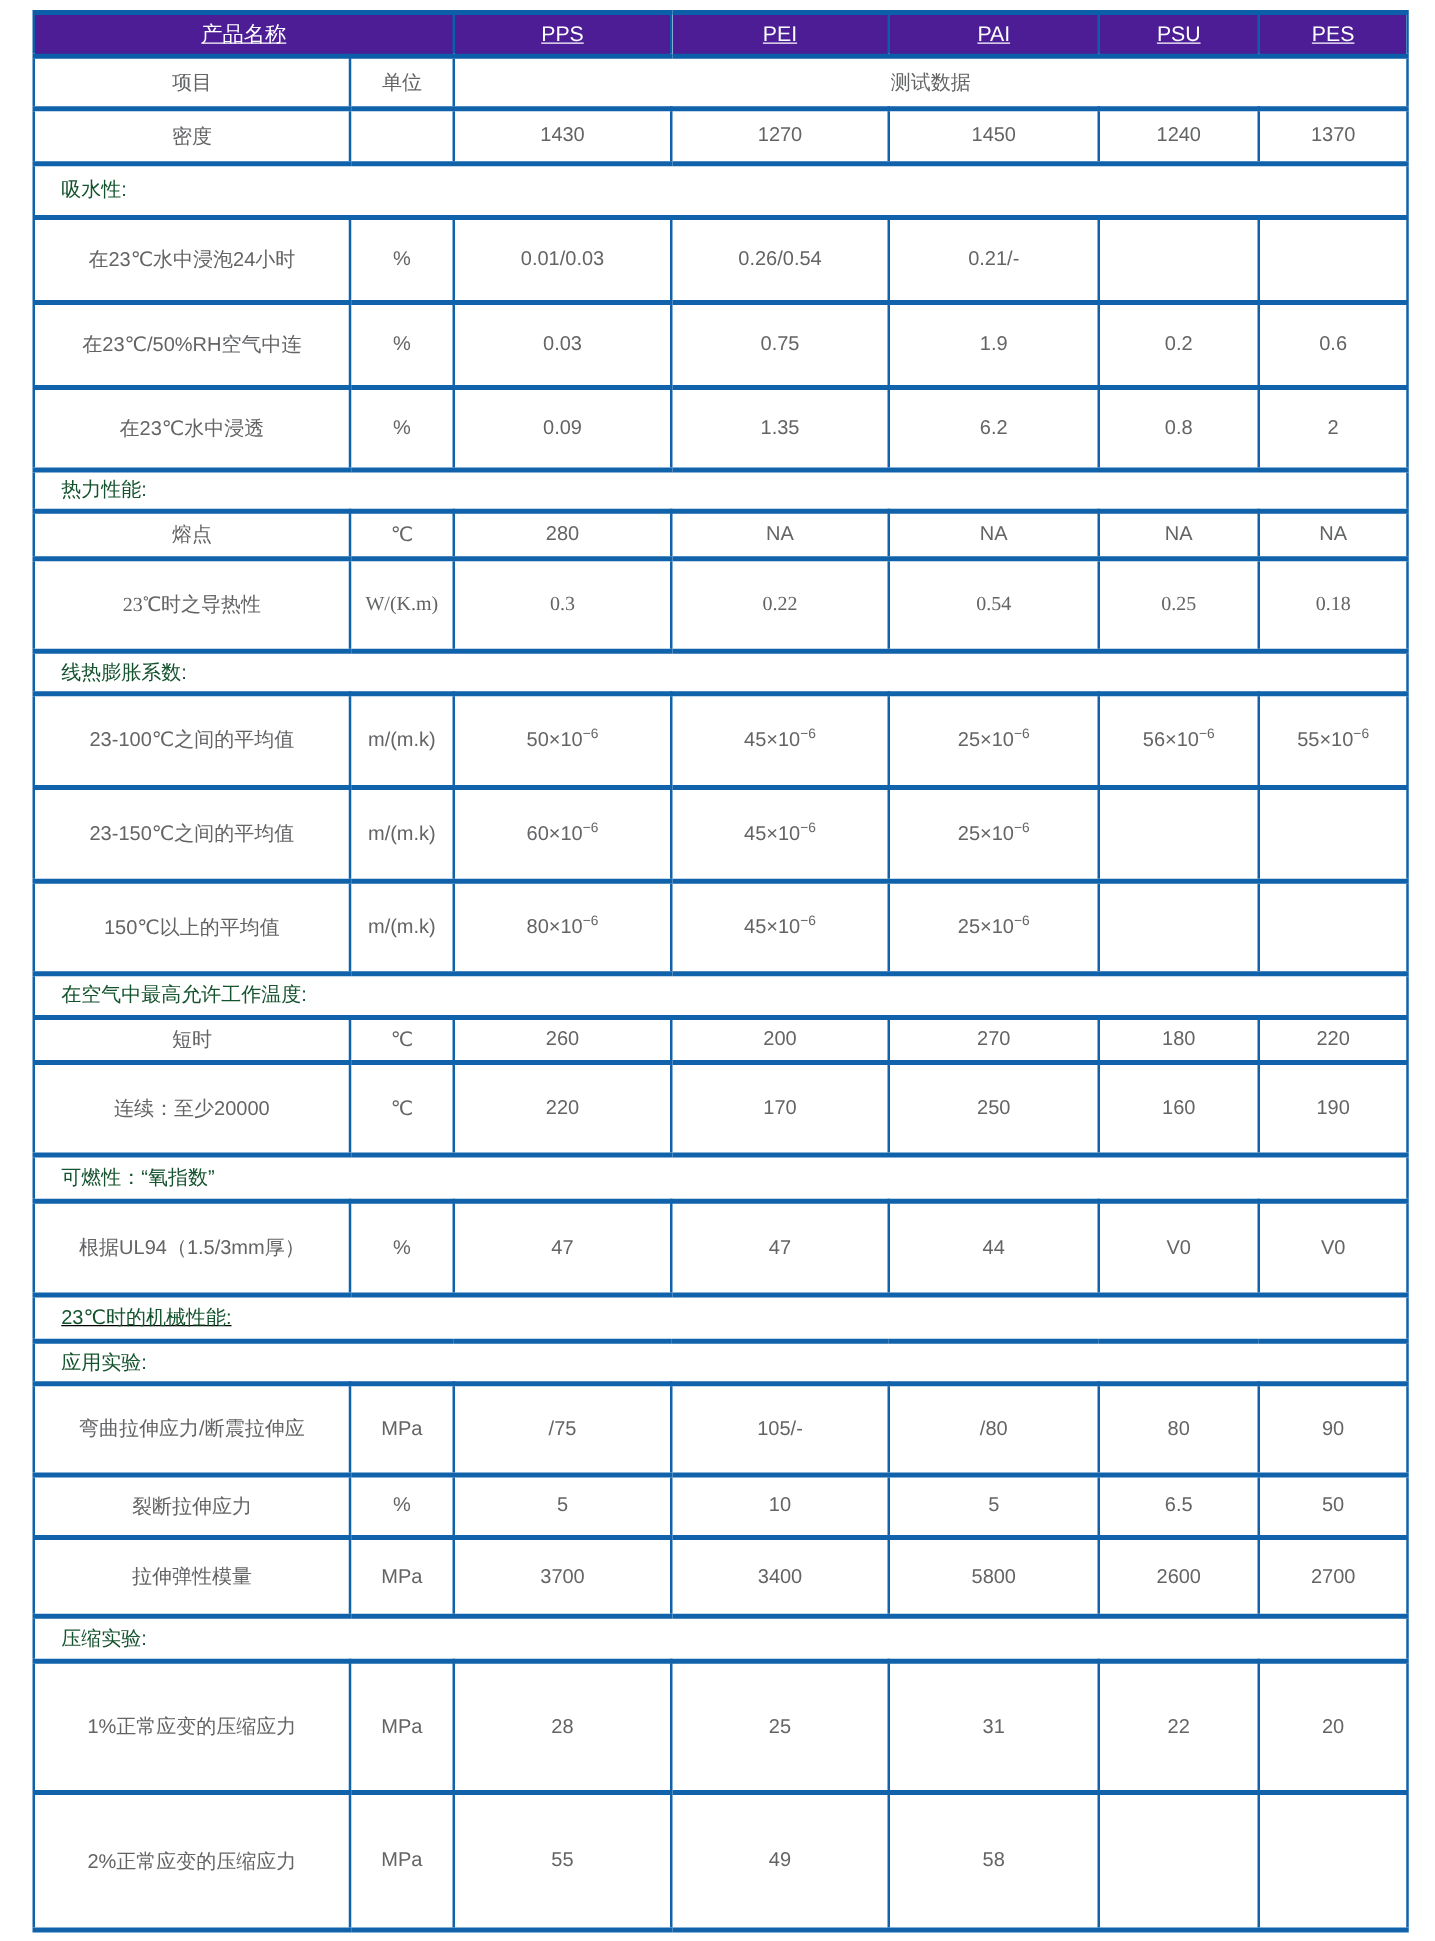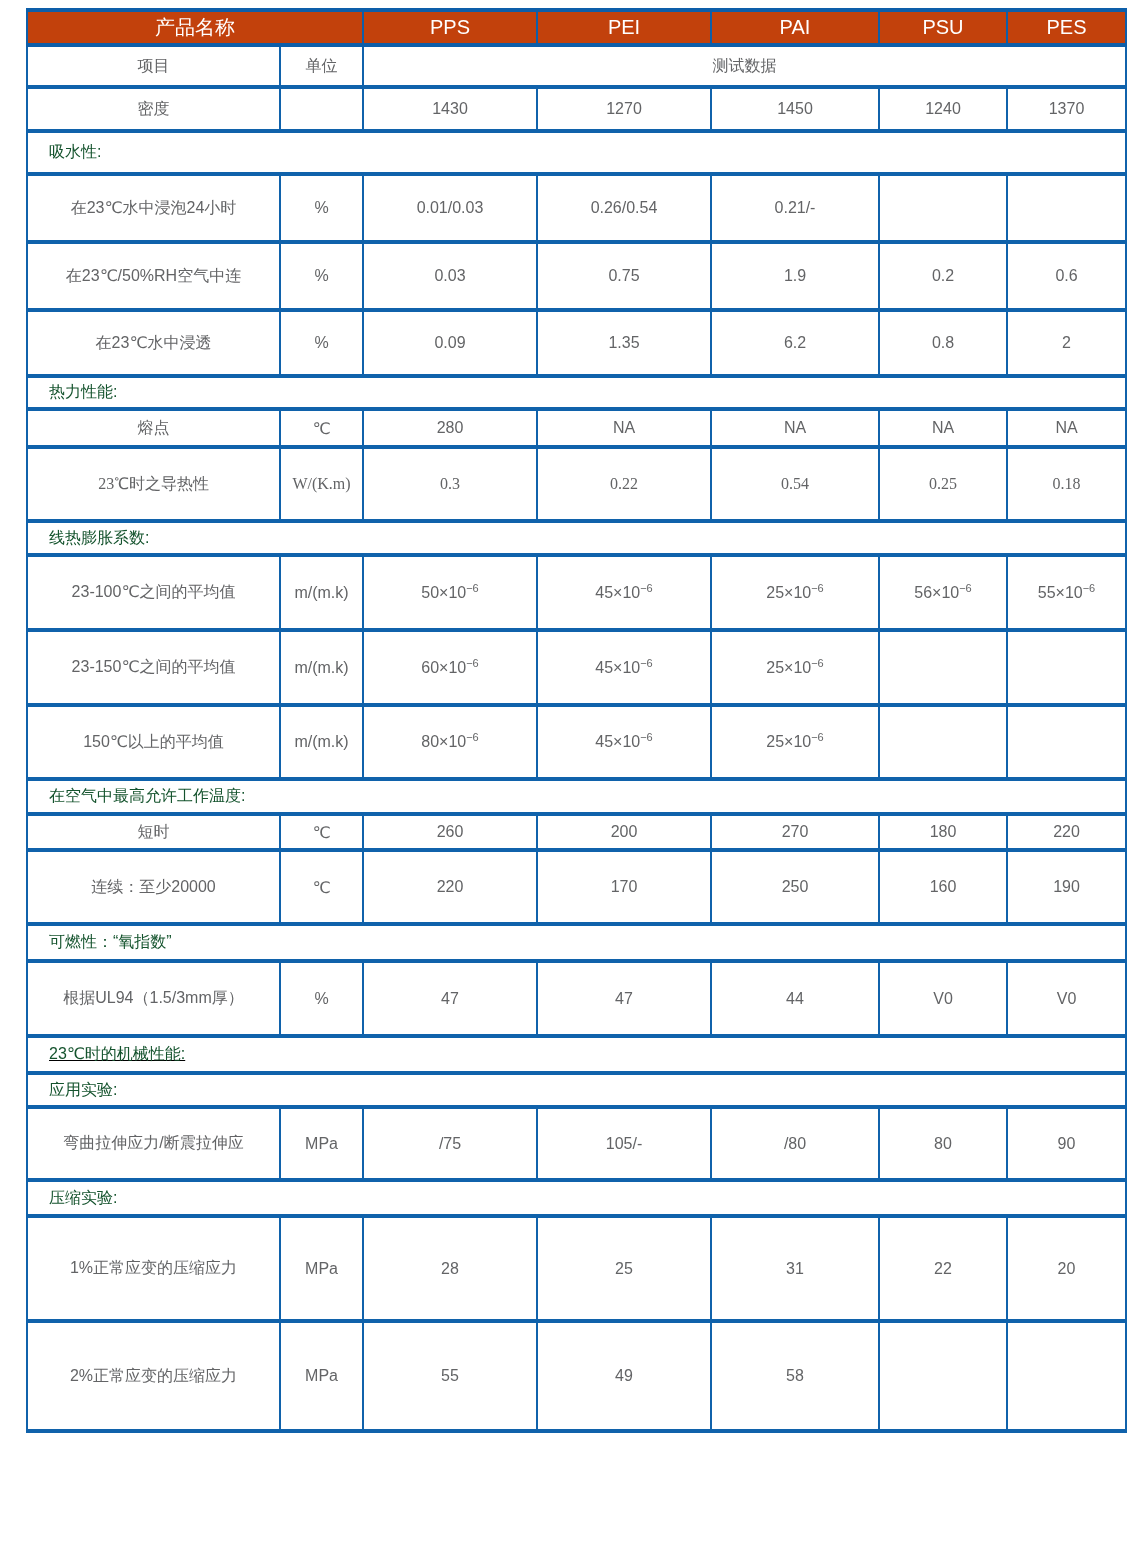--- a/index.html
+++ b/index.html
@@ -29,24 +29,25 @@
     text-align: center;
     vertical-align: middle;
     padding: 0;
     color: #636466;
     font-size: 16px;
     font-weight: normal;
     overflow: hidden;
     white-space: nowrap;
   }
   table.spec thead th {
-    background: #c2410c;
+    background: #4c1d95;
     color: #ffffff;
-    font-size: 20px;
+    font-size: 17px;
     border-color: #0d5ea9;
+    text-decoration: underline;
   }
   table.spec td.section-cell {
     text-align: left;
     padding-left: 21px;
     color: #14532d;
   }
   table.spec sup {
     font-size: 11px;
     vertical-align: super;
     line-height: 0;
@@ -214,20 +215,38 @@
         </tr>
         <tr style="height: 73px;">
           <td>弯曲拉伸应力/断震拉伸应</td>
           <td>MPa</td>
           <td>/75</td>
           <td>105/-</td>
           <td>/80</td>
           <td>80</td>
           <td>90</td>
         </tr>
+        <tr style="height: 50px;">
+          <td>裂断拉伸应力</td>
+          <td>%</td>
+          <td>5</td>
+          <td>10</td>
+          <td>5</td>
+          <td>6.5</td>
+          <td>50</td>
+        </tr>
+        <tr style="height: 63px;">
+          <td>拉伸弹性模量</td>
+          <td>MPa</td>
+          <td>3700</td>
+          <td>3400</td>
+          <td>5800</td>
+          <td>2600</td>
+          <td>2700</td>
+        </tr>
         <tr style="height: 36px;">
           <td colspan="7" class="section-cell">压缩实验:</td>
         </tr>
         <tr style="height: 105px; margin-left: 20px;">
           <td>1%正常应变的压缩应力</td>
           <td>MPa</td>
           <td>28</td>
           <td>25</td>
           <td>31</td>
           <td>22</td>

